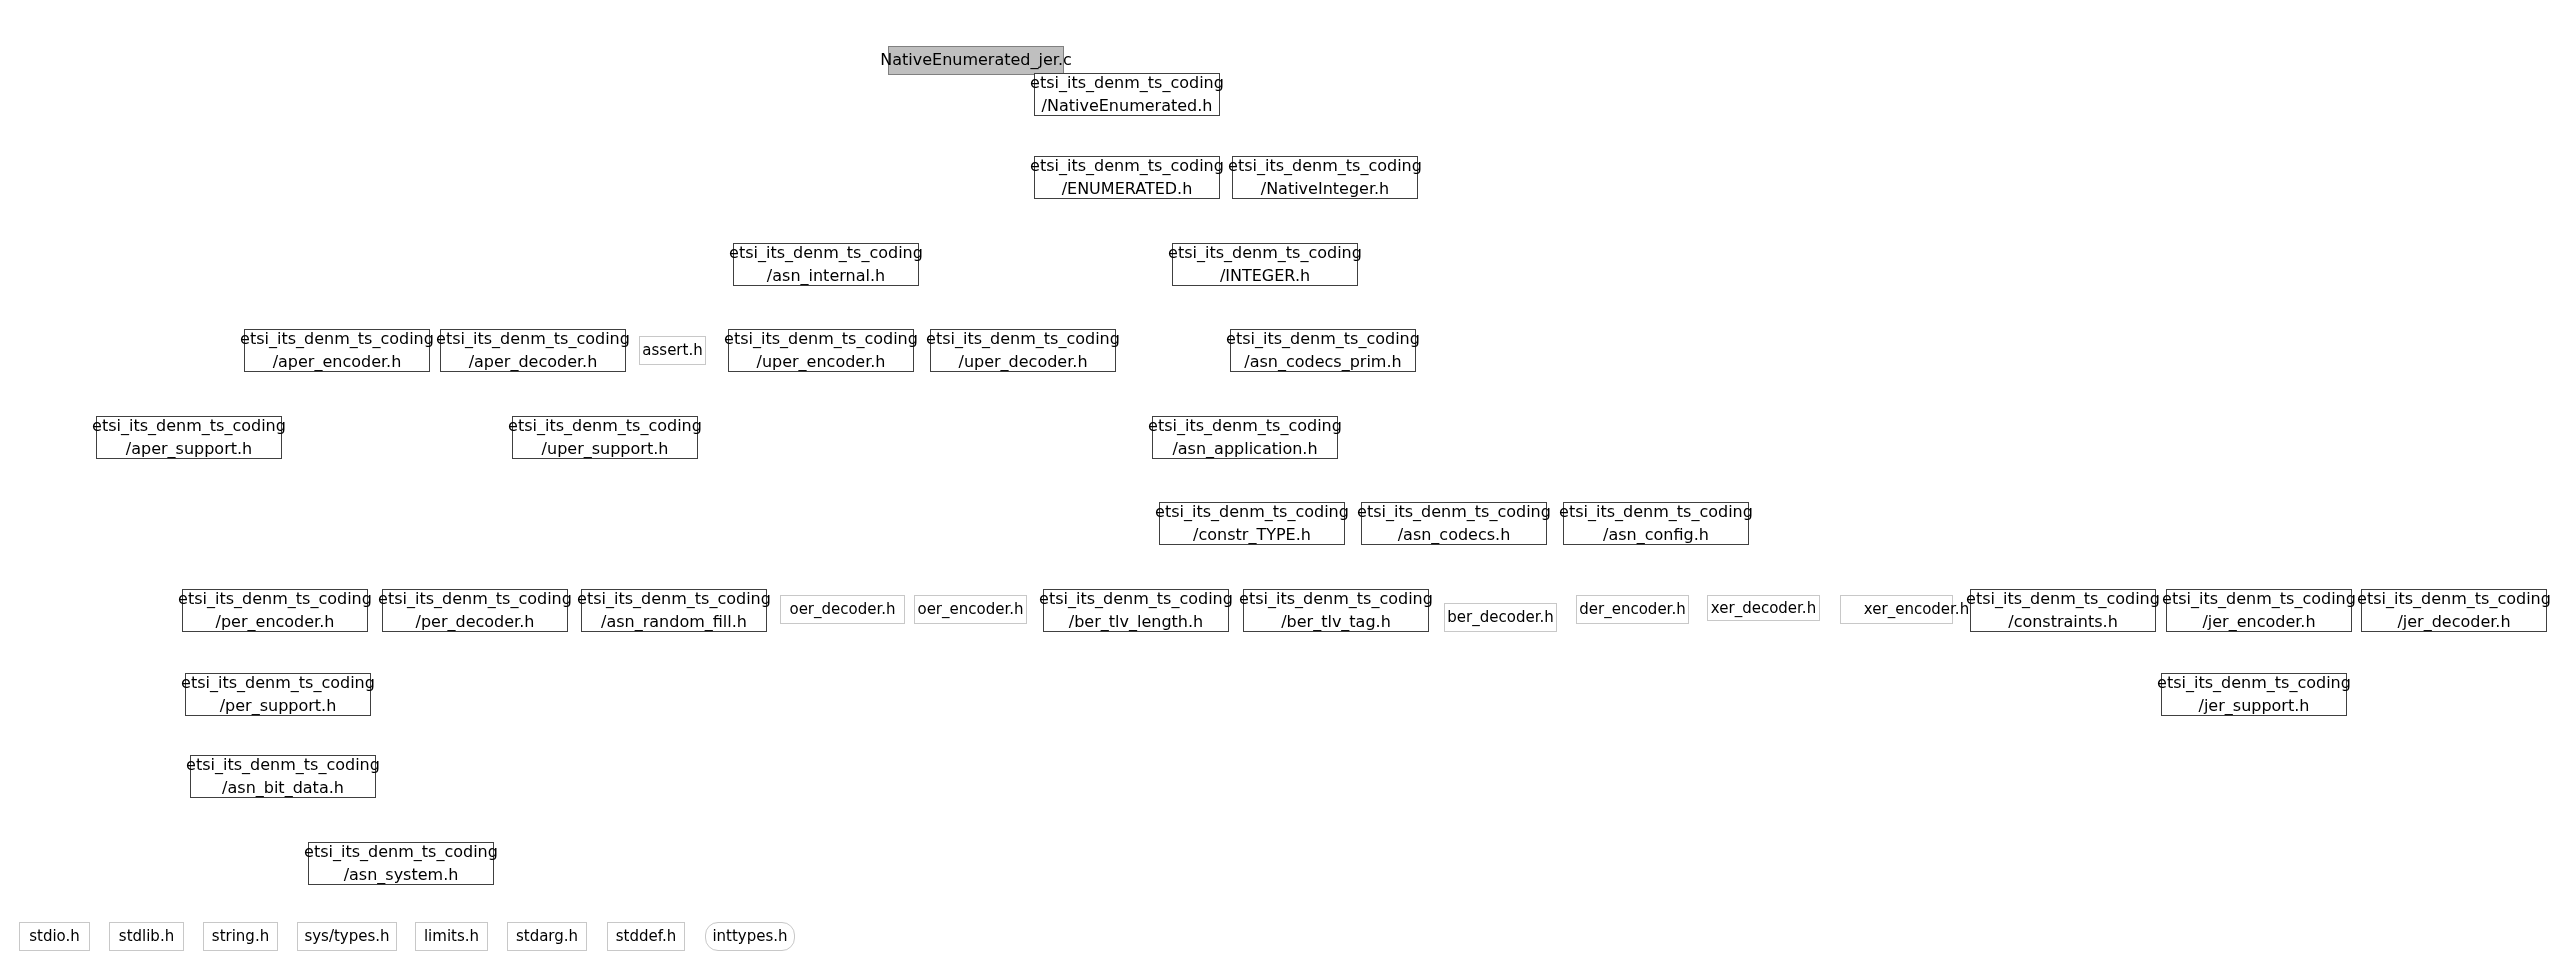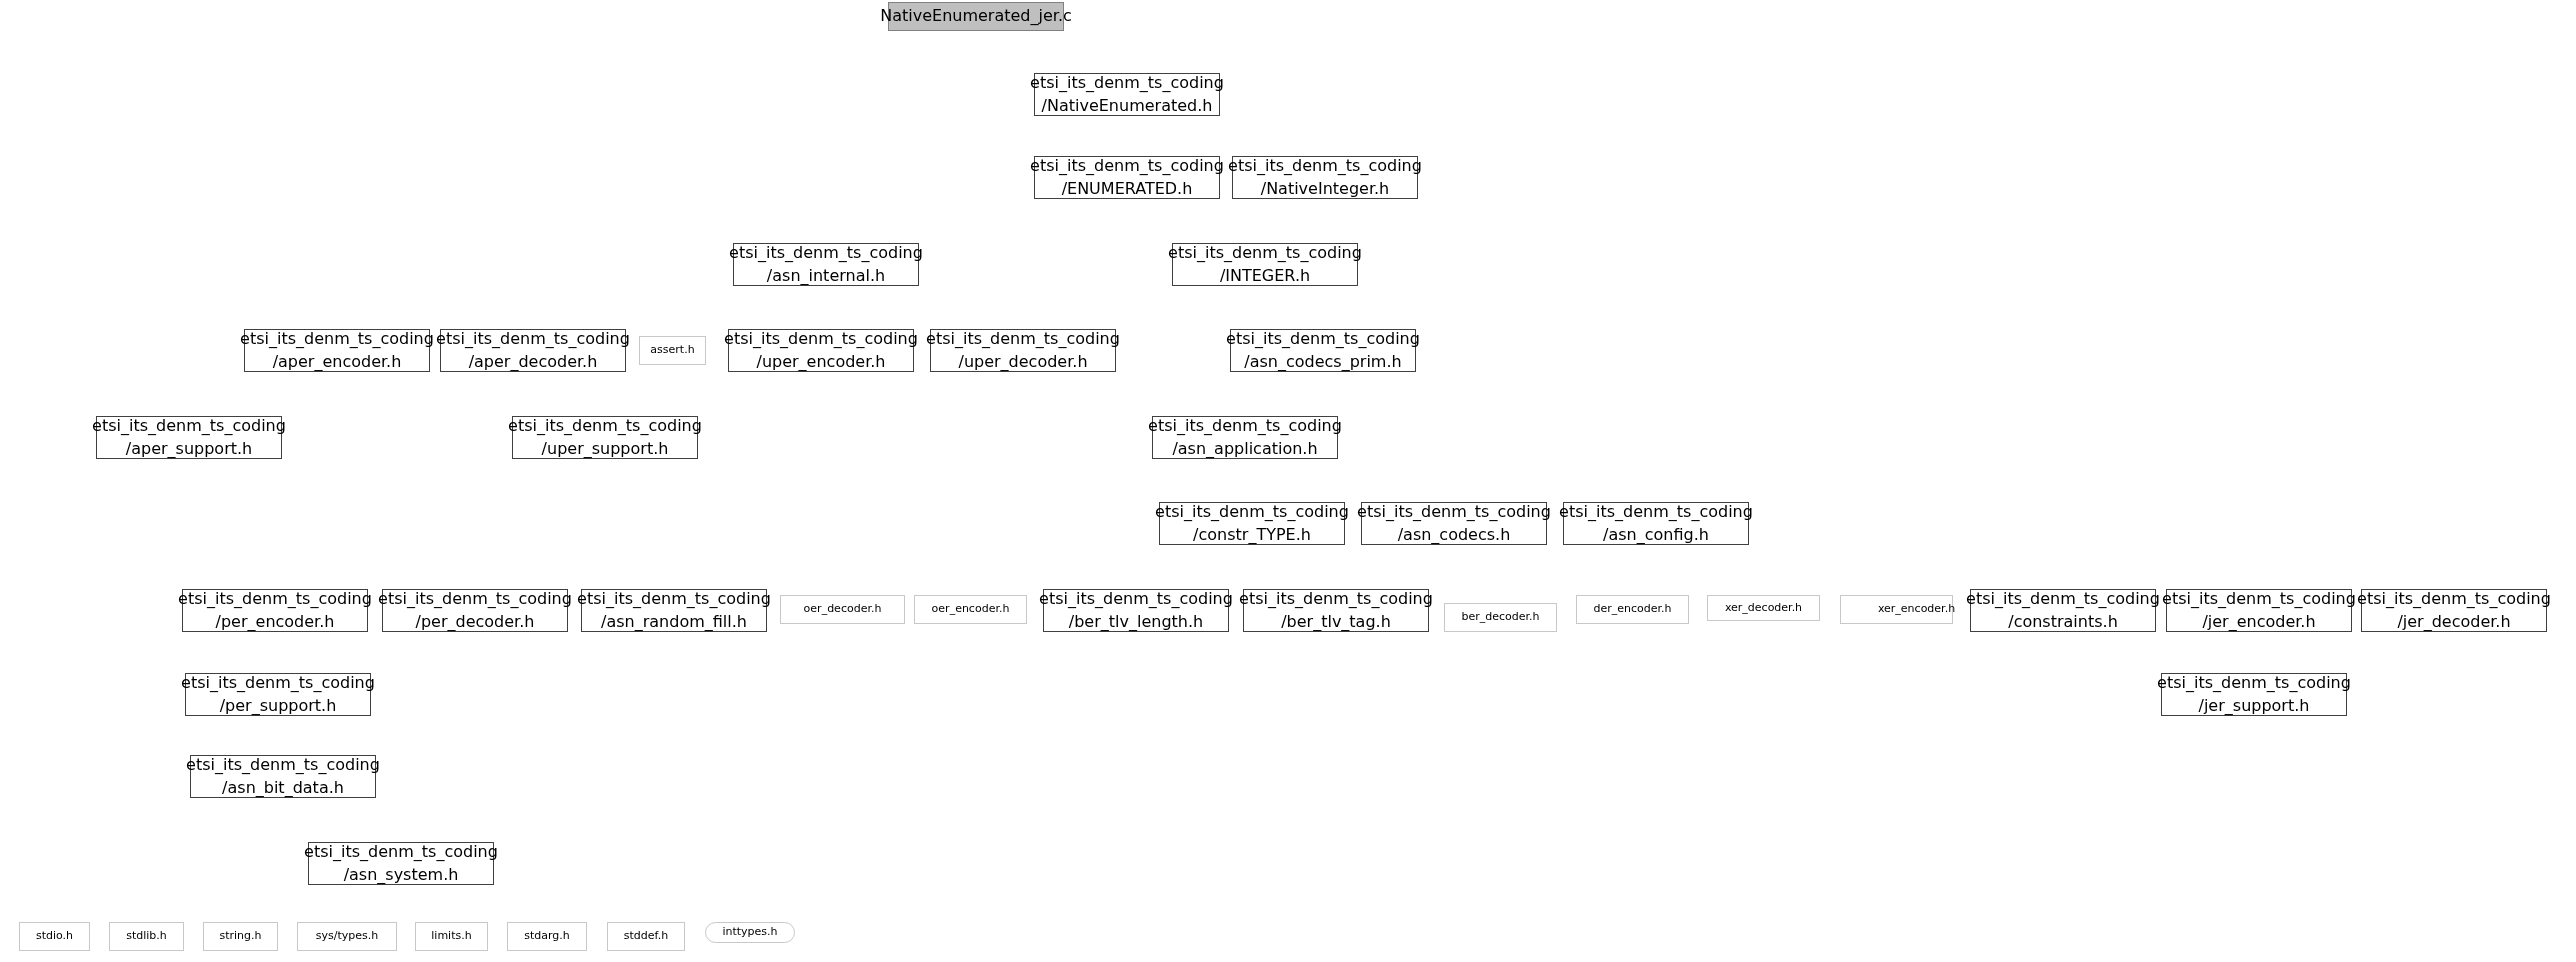--- a/index.html
+++ b/index.html
@@ -34,27 +34,28 @@
   }
   
   .node.kind-hdr{
     border:1.4px solid #404040;
     font-size:16px;
     justify-content:space-between;
   }
   
   .node.kind-ext{
     border:1.4px solid #c8c8c8;
-    font-size:11px;
+    font-size:15px;
   }
   
   .node.kind-root{
     border:1.4px solid #808080;
     background:#bfbfbf;
     font-size:16px;
+    margin-top:44px;
   }
   .node .ln{display:block;}
   .node .ln2{display:block;}
 </style>
 </head>
 <body>
 
 <div id="graph-root">
   <svg id="edge-layer" width="2576" height="962" viewBox="0 0 2691 1005">
     <defs>
@@ -172,16 +173,16 @@
       <div class="node kind-hdr" style="left: 2161px; top: 673px; width: 186px; height: 43px;"><span class="ln">etsi_its_denm_ts_coding</span><span class="ln2">/jer_support.h</span></div>
       <div class="node kind-hdr" style="left: 190px; top: 755px; width: 186px; height: 43px;"><span class="ln">etsi_its_denm_ts_coding</span><span class="ln2">/asn_bit_data.h</span></div>
       <div class="node kind-hdr" style="left: 308px; top: 842px; width: 186px; height: 43px;"><span class="ln">etsi_its_denm_ts_coding</span><span class="ln2">/asn_system.h</span></div>
       <div class="node kind-ext" style="left: 19px; top: 922px; width: 71px; height: 29px;"><span class="ln">stdio.h</span></div>
       <div class="node kind-ext" style="left: 109px; top: 922px; width: 75px; height: 29px;"><span class="ln">stdlib.h</span></div>
       <div class="node kind-ext" style="left: 203px; top: 922px; width: 75px; height: 29px;"><span class="ln">string.h</span></div>
       <div class="node kind-ext" style="left: 297px; top: 922px; width: 100px; height: 29px;"><span class="ln">sys/types.h</span></div>
       <div class="node kind-ext" style="left: 415px; top: 922px; width: 73px; height: 29px;"><span class="ln">limits.h</span></div>
       <div class="node kind-ext" style="left: 507px; top: 922px; width: 80px; height: 29px;"><span class="ln">stdarg.h</span></div>
       <div class="node kind-ext" style="left: 607px; top: 922px; width: 78px; height: 29px;"><span class="ln">stddef.h</span></div>
-      <div class="node kind-ext" style="left: 705px; top: 922px; width: 90px; height: 21px; border-radius: 13px;"><span class="ln">inttypes.h</span></div>
+      <div class="node kind-ext" style="left: 705px; top: 922px; width: 90px; height: 29px; border-radius: 13px;"><span class="ln">inttypes.h</span></div>
     </div>
 </div>
 
 
 </body></html>

